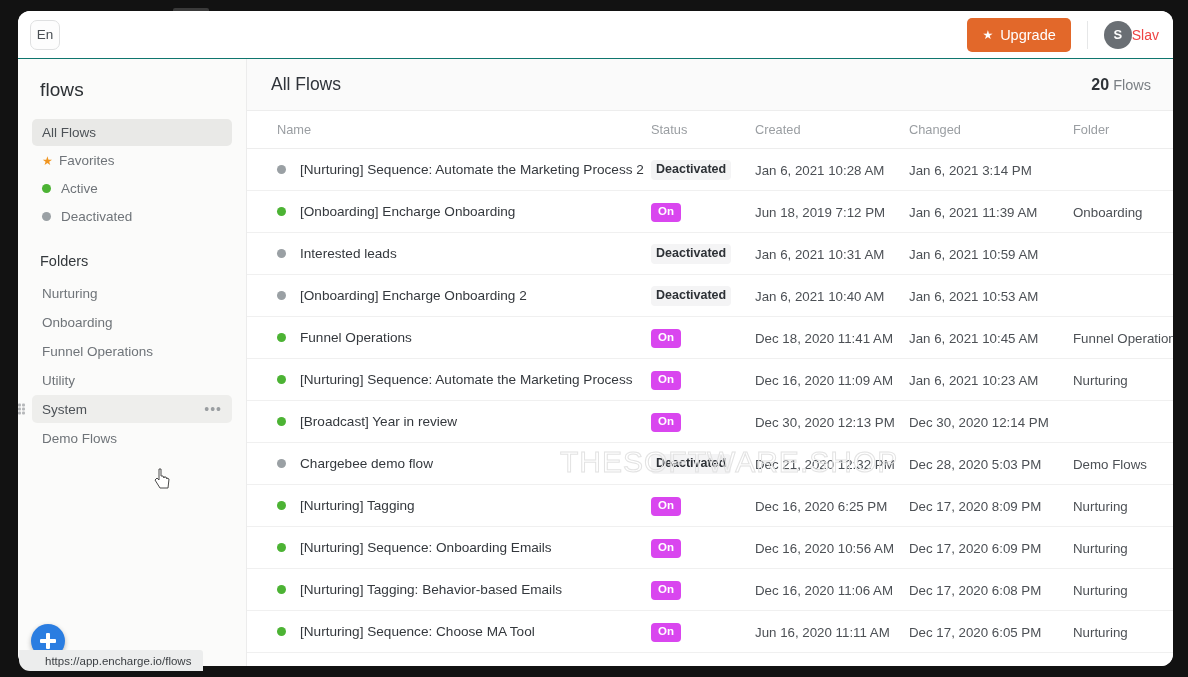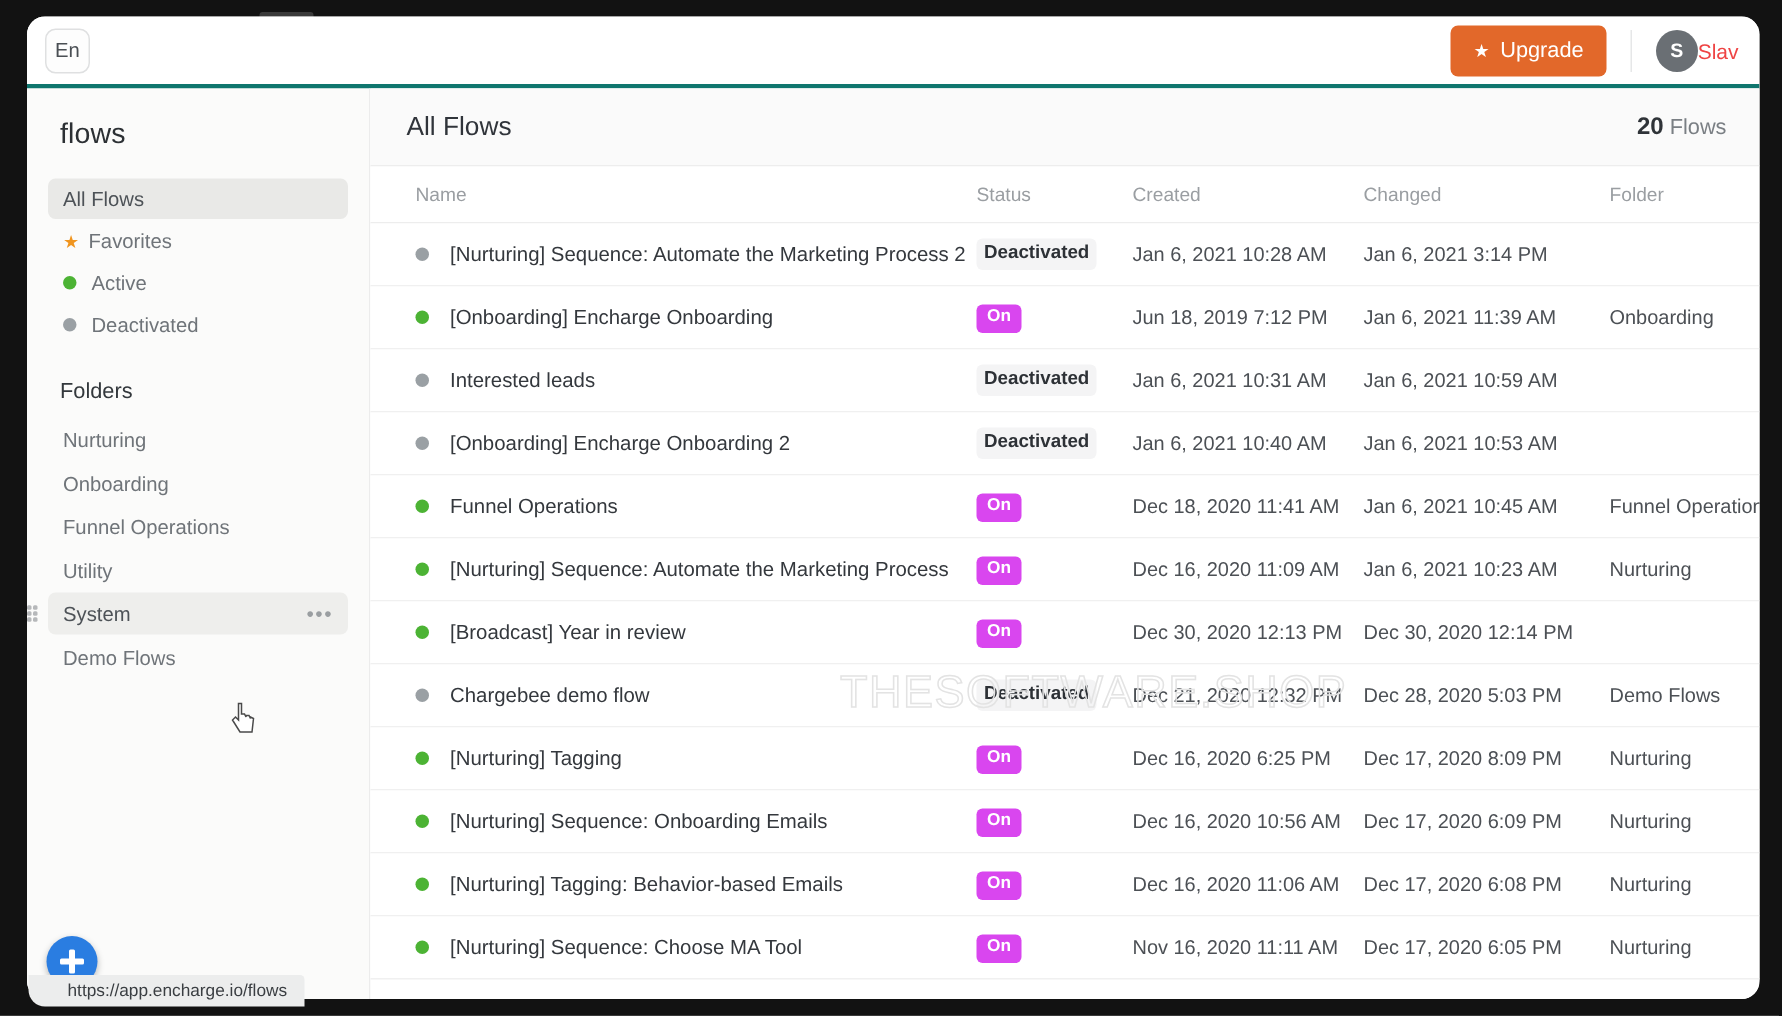--- a/index.html
+++ b/index.html
@@ -21,21 +21,21 @@
     position: absolute; left: 18px; top: 11px;
     width: 1155px; height: 655px;
     background: #ffffff;
     border-radius: 12px;
     overflow: hidden;
   }
 
   
   .topnav {
     position: relative; height: 48px; background: #ffffff;
-    border-bottom: 3px solid #0f766e;
+    border-bottom: 1px solid #0f766e;
     display: flex; align-items: center; padding: 0 0 0 12px;
   }
   .lang-badge {
     width: 30px; height: 30px; border: 1px solid #dfe0e1; border-radius: 7px;
     display: flex; align-items: center; justify-content: center;
     font-size: 13.5px; color: #4a4f54; background: #fdfdfd; flex: 0 0 auto;
   }
   .navlinks { display: flex; align-items: center; gap: 22px; margin-left: 26px; }
   .navlink { font-size: 14.5px; color: #a4a8ab; cursor: pointer; white-space: nowrap; }
   .navlink.active { color: #23272b; font-weight: 700; }
@@ -385,21 +385,21 @@
                 <div class="c-created"><span class="cell-text">Dec 16, 2020 11:06 AM</span></div>
                 <div class="c-changed"><span class="cell-text">Dec 17, 2020 6:08 PM</span></div>
                 <div class="c-folder"><span class="cell-folder">Nurturing</span></div>
               </div>
               <div class="row">
                 <div class="c-name">
                   <span class="row-dot" style="background: rgb(76, 179, 52);"></span>
                   <span class="row-name">[Nurturing] Sequence: Choose MA Tool</span>
                 </div>
                 <div class="c-status"><span class="badge-on">On</span></div>
-                <div class="c-created"><span class="cell-text">Nov 16, 2020 11:11 AM</span></div>
+                <div class="c-created"><span class="cell-text">Jun 16, 2020 11:11 AM</span></div>
                 <div class="c-changed"><span class="cell-text">Dec 17, 2020 6:05 PM</span></div>
                 <div class="c-folder"><span class="cell-folder">Nurturing</span></div>
               </div>
             </div>
         </div>
 
         <div class="watermark">THESOFTWARE.SHOP</div>
       </div>
 
     </div>

